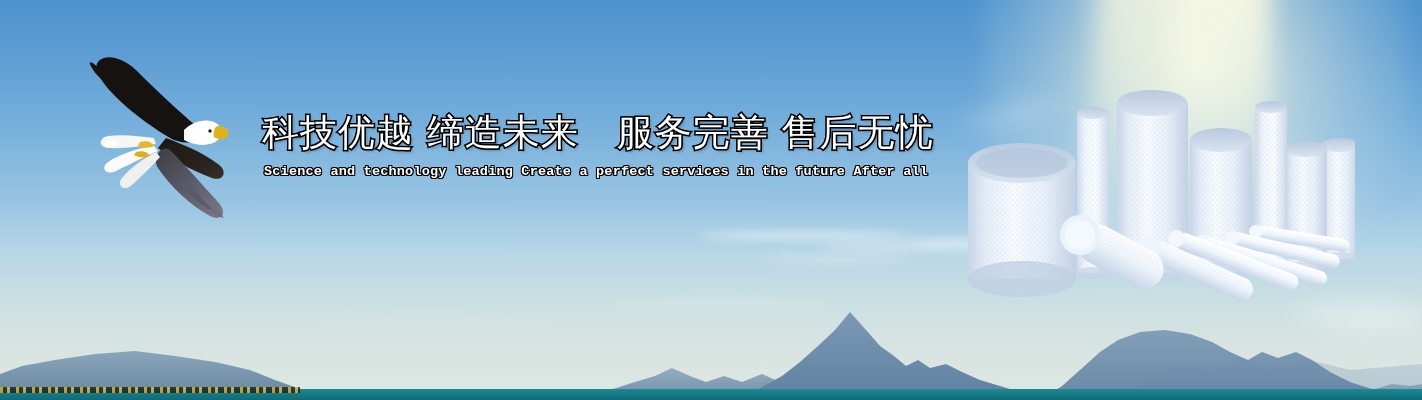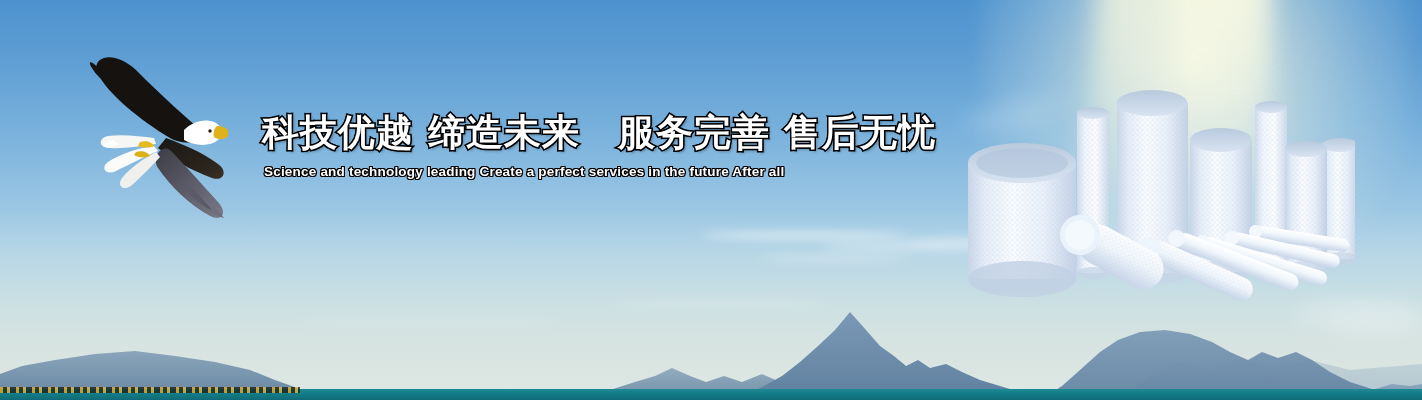--- a/index.html
+++ b/index.html
@@ -91,36 +91,36 @@
 
   
   #text-block{
     position:absolute;left:262px;top:112px;width:560px;
     text-align:left;
   }
   #headline{
     margin:0;
     font-family:"DejaVu Sans","Liberation Sans",sans-serif;
     font-size:37px;
-    font-weight:bold;
+    font-weight:normal;
     line-height:1.12;
     color:#ffffff;
     letter-spacing:1px;
     white-space:pre;
     -webkit-text-stroke:3px #000000;
     paint-order:stroke fill;
     text-shadow:
        1px 0 0 #000, -1px 0 0 #000, 0 1px 0 #000, 0 -1px 0 #000,
        1px 1px 0 #000, -1px -1px 0 #000, 1px -1px 0 #000, -1px 1px 0 #000,
        2px 2px 3px rgba(0,0,0,.35);
     text-align: center;
   }
   #subtitle{
     margin:11px 0 0 2px;
-    font-family:Liberation Sans, sans-serif;
+    font-family:Liberation Mono, monospace;
     font-size:13.5px;
     font-weight:bold;
     color:#ffffff;
     letter-spacing:.2px;
     white-space:nowrap;
     -webkit-text-stroke:1.6px #000000;
     paint-order:stroke fill;
     text-shadow:
        1px 0 0 #000, -1px 0 0 #000, 0 1px 0 #000, 0 -1px 0 #000,
        1px 1px 0 #000, -1px -1px 0 #000, 1px -1px 0 #000, -1px 1px 0 #000;

